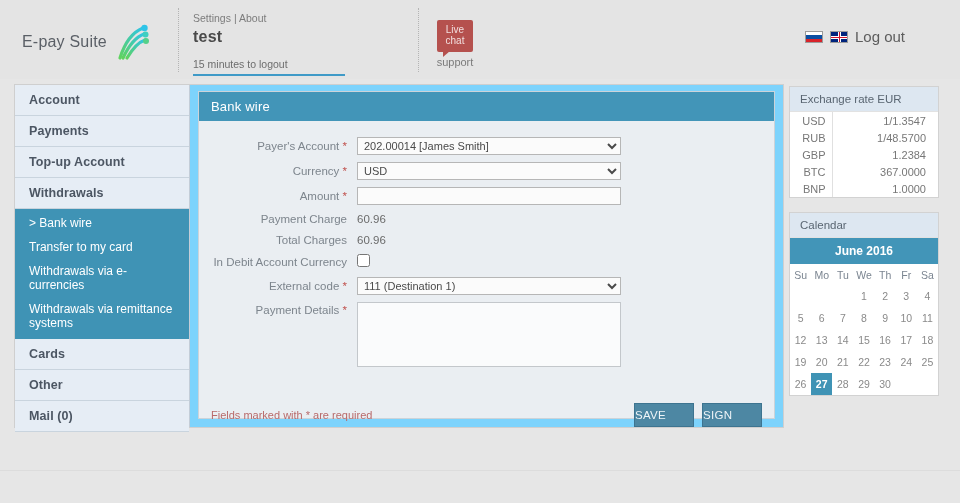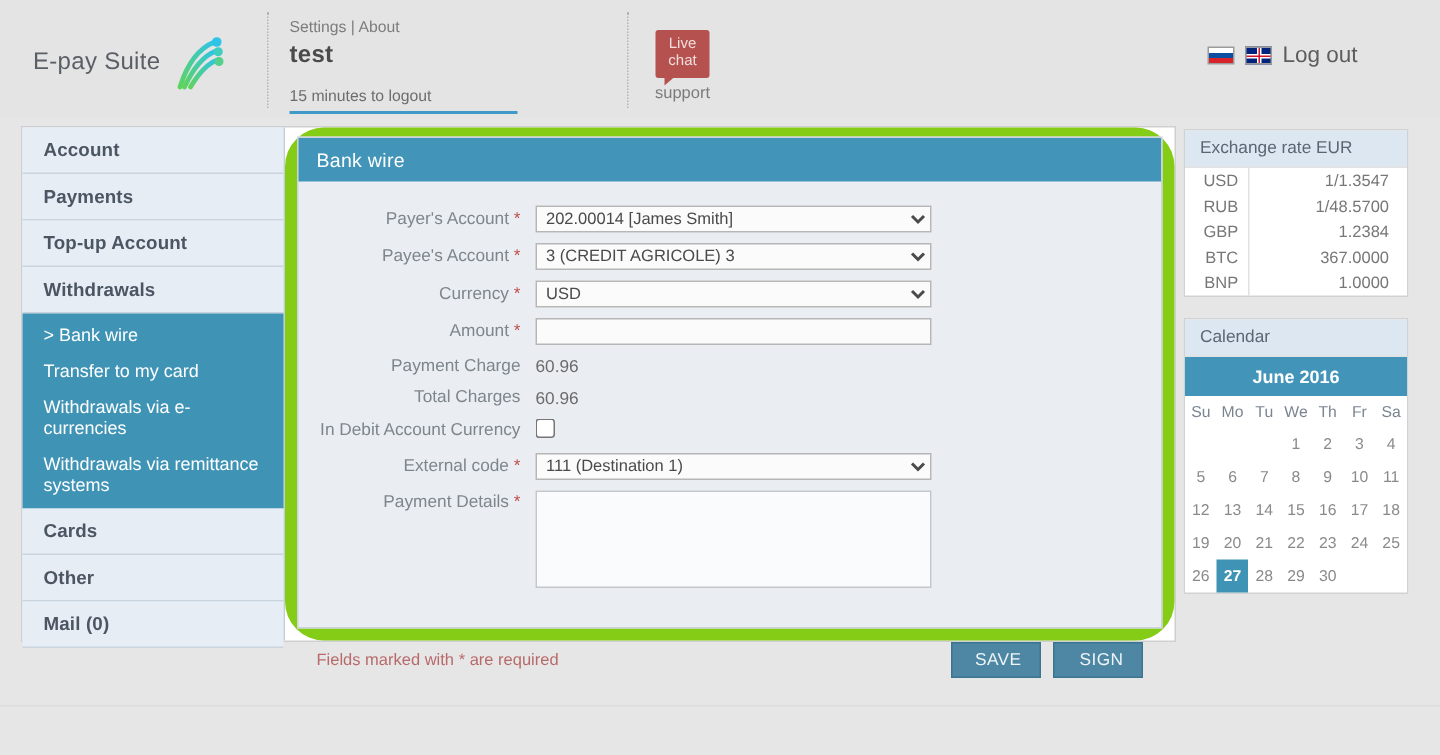--- a/index.html
+++ b/index.html
@@ -111,21 +111,21 @@
   }
   .nav-top.first { border-top: none; }
   .submenu { background: #3f93b5; padding: 2px 0 4px 0; }
   .sub-item {
     padding: 5px 10px 5px 14px; font-size: 12px; color: #ffffff;
     line-height: 14px;
   }
   .sub-item.active { font-weight: normal; }
 
   
-  .panel-area { flex: 1; padding: 6px 8px 8px 8px; background: #84cc16; border-radius: 26px; }
+  .panel-area { flex: 1; padding: 6px 8px 8px 8px; background: #7dd3fc; }
   .panel {
     border: 1px solid #ccd3d9; background: #eaeef2; height: 100%;
   }
   .panel-head {
     background: #4295b8; color: #fff; font-size: 13px;
     padding: 7px 12px; letter-spacing: .2px;
   }
   .panel-body { padding: 16px 10px 8px 10px; }
 
   .frow { display: flex; align-items: center; margin-bottom: 7px; }
@@ -162,21 +162,21 @@
   .frow.top .flabel { padding-top: 2px; }
 
   .panel-foot {
     display: flex; align-items: center; justify-content: space-between;
     padding: 8px 12px 10px 12px; margin-top: 10px;
   }
   .req-note { font-size: 11px; color: #b86a6a; }
   .btns { display: flex; gap: 8px; }
   .btn {
     background: #4d87a3; color: #eef4f7; border: 1px solid #3d7490;
-    font-size: 11.5px; padding: 5px 12px; width: 60px; text-align: right;
+    font-size: 11.5px; padding: 5px 0; width: 60px; text-align: left;
     font-family: "Liberation Sans", sans-serif; cursor: pointer;
     letter-spacing: .3px;
   }
 
   
   .rail { position: absolute; left: 789px; top: 86px; width: 150px; }
   .widget { background: #fff; border: 1px solid #d2d2d2; margin-bottom: 14px; }
   .widget-head {
     background: #dde7f1; color: #5a6672; font-size: 11.5px;
     padding: 6px 10px; border-bottom: 1px solid #e2e2e2;
@@ -299,31 +299,20 @@
               <span>Payer's Account</span>
               <span class="req">*</span>
             </div>
             <div class="fctl">
               <select class="ui-select">
                 <option>202.00014 [James Smith]</option>
               </select>
             </div>
           </div>
 
-          <div class="frow">
-            <div class="flabel">
-              <span>Payee's Account</span>
-              <span class="req">*</span>
-            </div>
-            <div class="fctl">
-              <select class="ui-select">
-                <option>3 (CREDIT AGRICOLE) 3</option>
-              </select>
-            </div>
-          </div>
 
           <div class="frow">
             <div class="flabel">
               <span>Currency</span>
               <span class="req">*</span>
             </div>
             <div class="fctl">
               <select class="ui-select">
                 <option>USD</option>
               </select>

